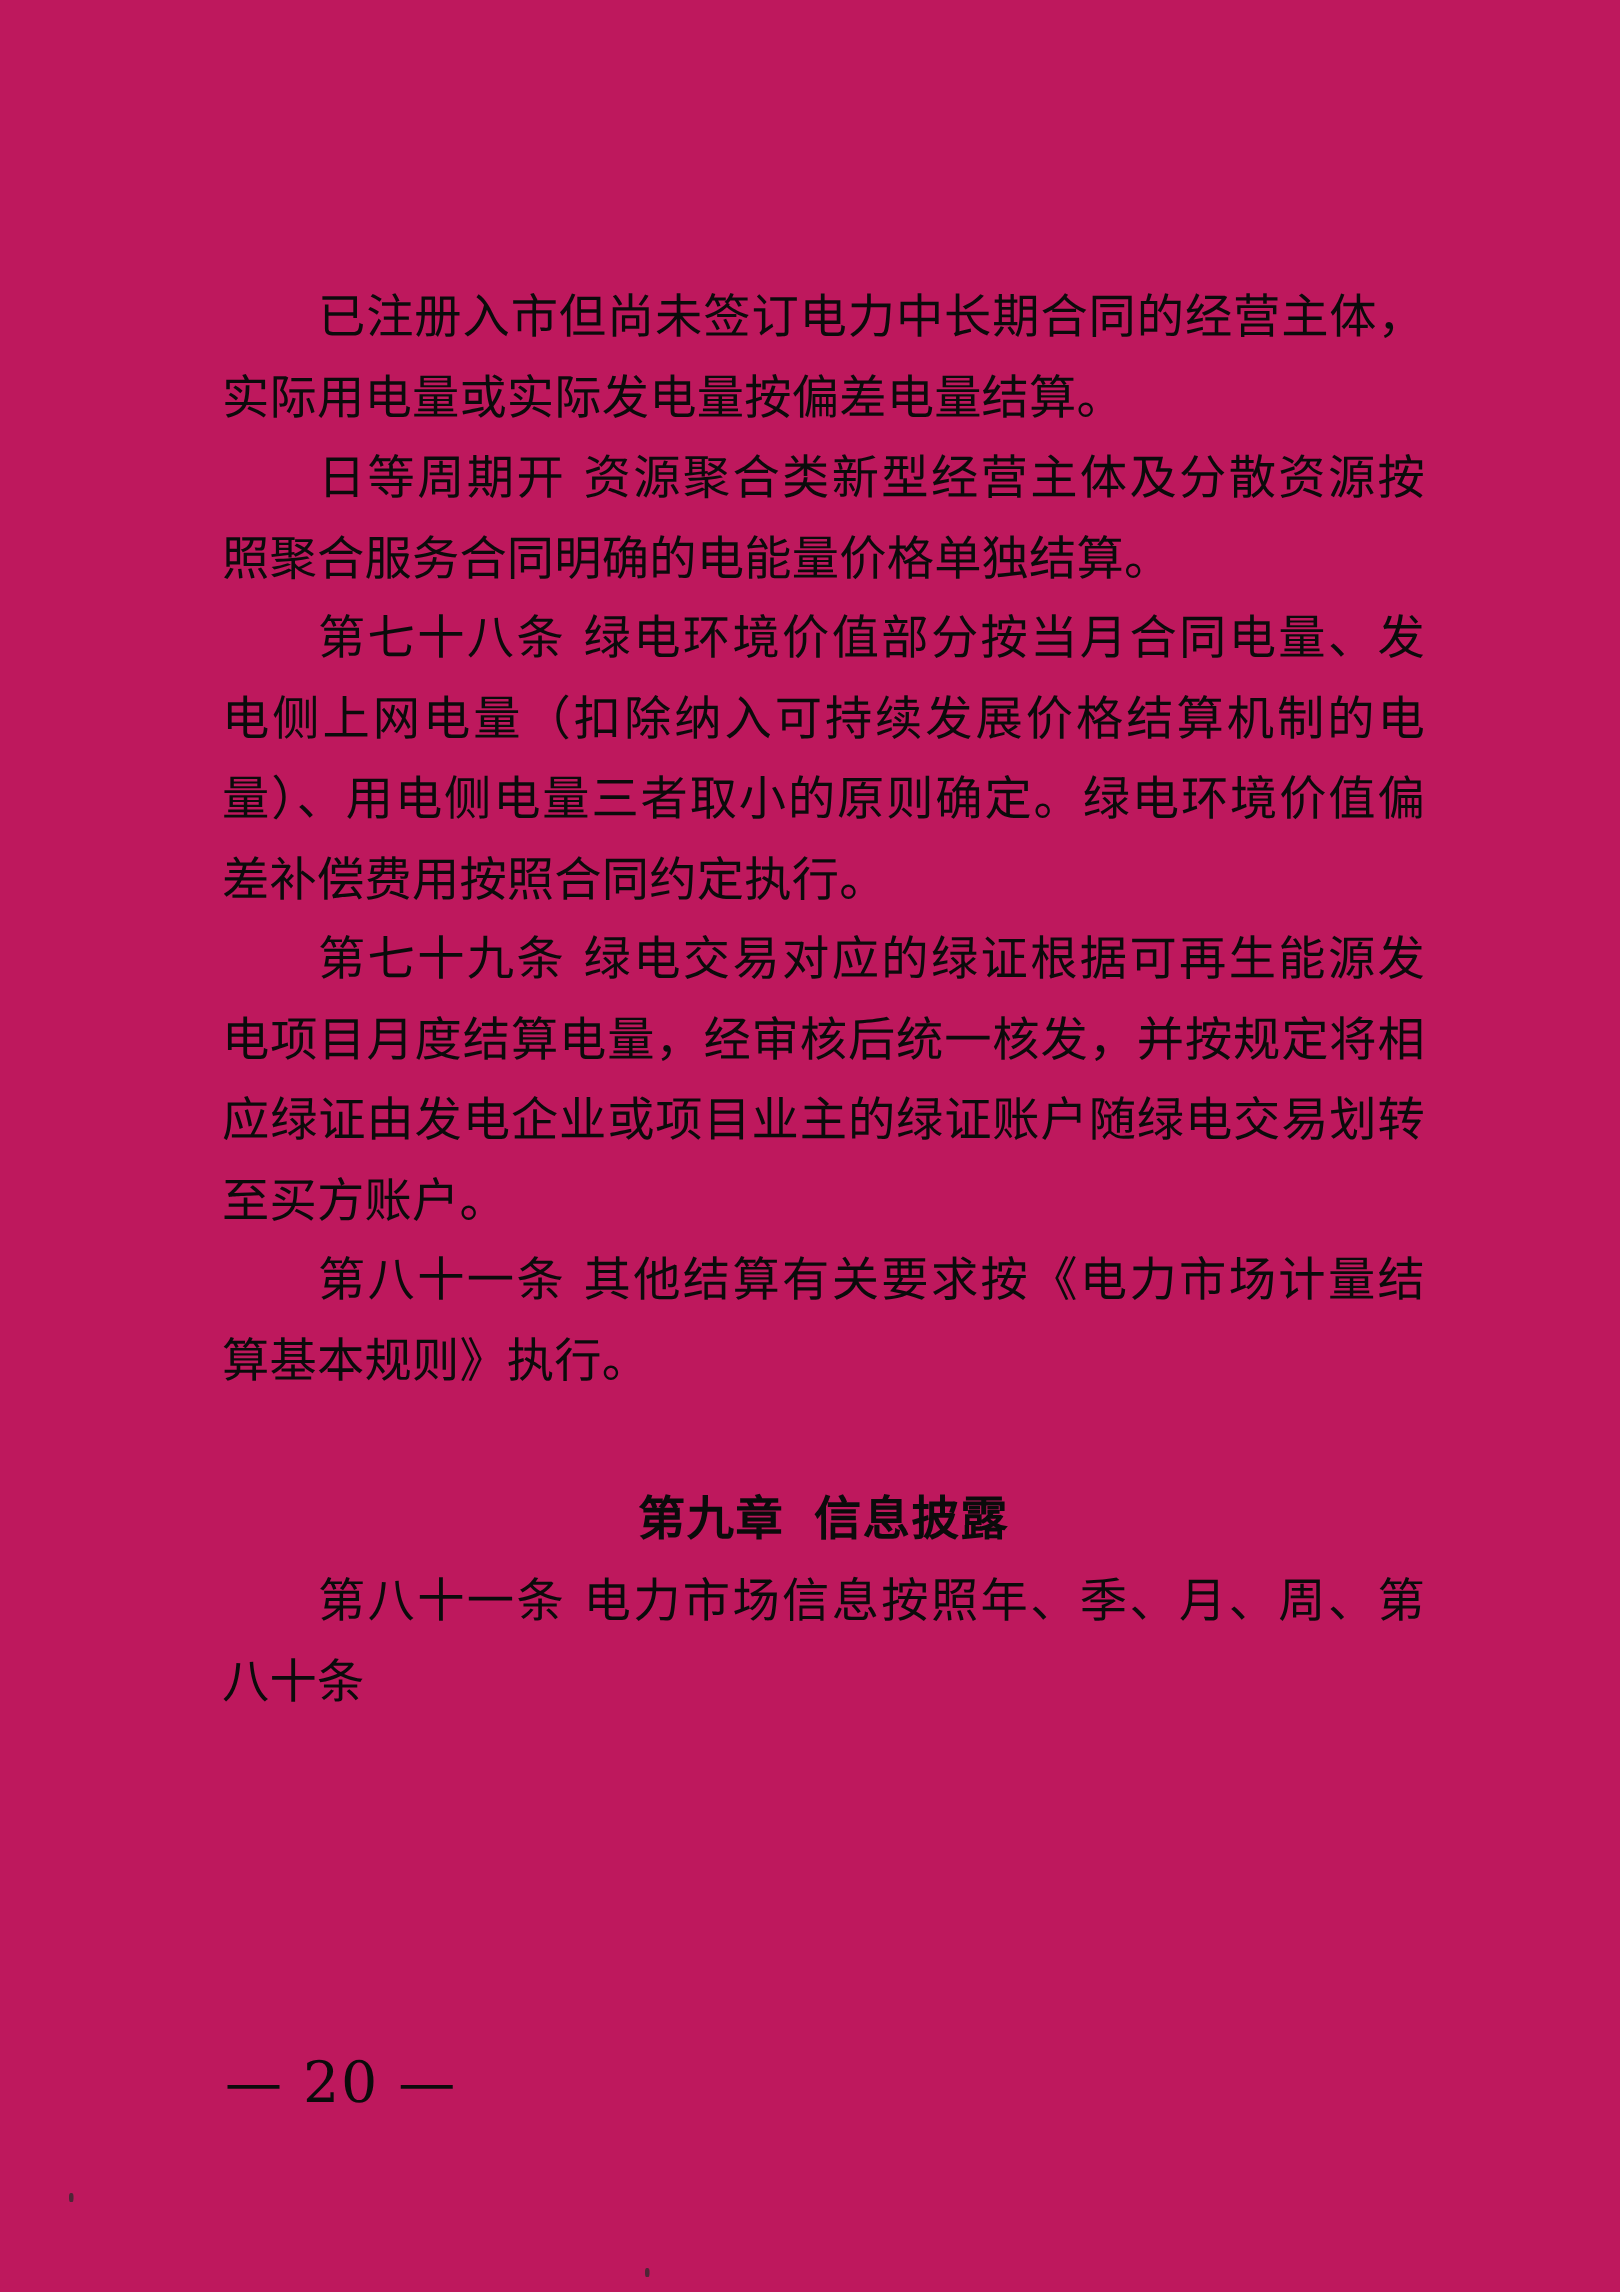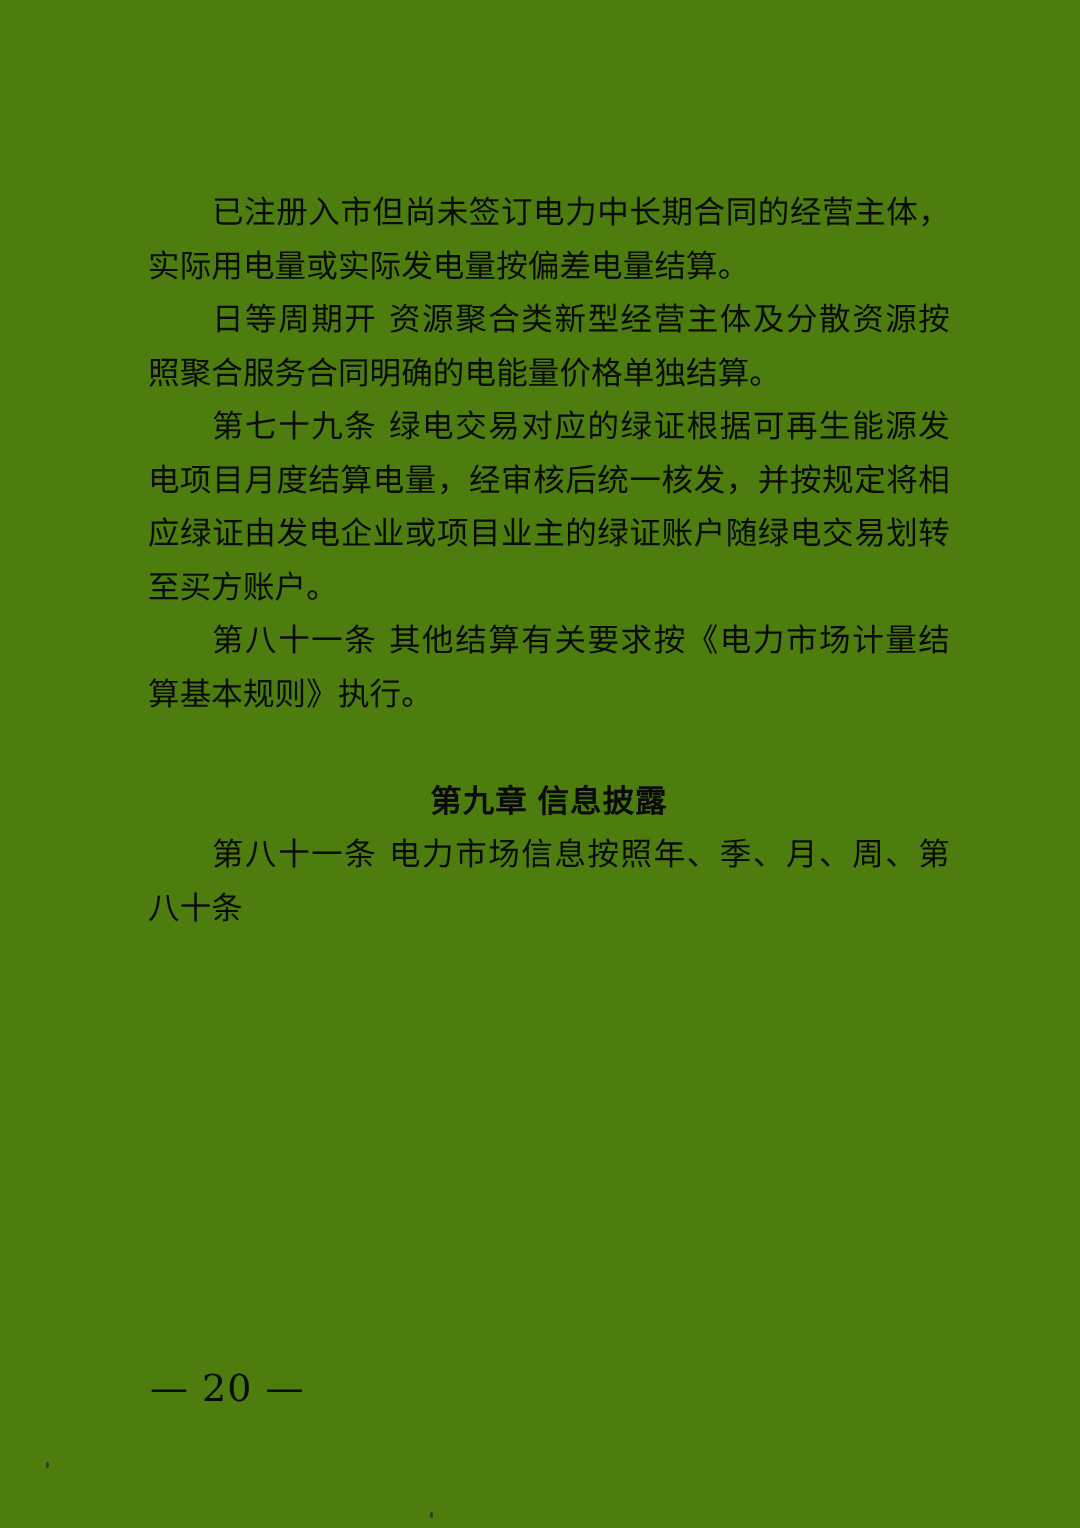--- a/index.html
+++ b/index.html
@@ -6,21 +6,21 @@
   html, body {
     margin: 0;
     padding: 0;
     background: #ffffff;
   }
 
   #page {
     position: relative;
     width: 1080px;
     height: 1528px;
-    background: #4d7c0f;
+    background: #be185d;
     overflow: hidden;
     font-family: "DejaVu Serif", "Liberation Serif", serif;
     color: #0b0b0b;
     -webkit-font-smoothing: antialiased;
   }
 
   
   #content {
     position: absolute;
     left: 148px;
@@ -43,21 +43,21 @@
   
   .chapter-heading {
     margin: 0;
     padding-top: 53.5px;
     font-size: 31.5px;
     line-height: 53.5px;
     font-weight: 700;
     text-align: center;
     text-indent: 0;
     letter-spacing: 1px;
-    font-family: Liberation Sans, sans-serif;
+    font-family: Liberation Mono, monospace;
   }
 
   
   #footer {
     position: absolute;
     left: 150px;
     top: 1368px;
     font-size: 38px;
     line-height: 40px;
     letter-spacing: 1px;
@@ -81,20 +81,21 @@
 <div id="page">
 
   <div id="content">
 
     <p class="para">已注册入市但尚未签订电力中长期合同的经营主体，实际用电量或实际发电量按偏差电量结算。</p>
 
 
     <p class="para">日等周期开 资源聚合类新型经营主体及分散资源按照聚合服务合同明确的电能量价格单独结算。</p>
 
 
+    <p class="para">第七十八条 绿电环境价值部分按当月合同电量、发电侧上网电量（扣除纳入可持续发展价格结算机制的电量）、用电侧电量三者取小的原则确定。绿电环境价值偏差补偿费用按照合同约定执行。</p>
 
     <p class="para">第七十九条 绿电交易对应的绿证根据可再生能源发电项目月度结算电量，经审核后统一核发，并按规定将相应绿证由发电企业或项目业主的绿证账户随绿电交易划转至买方账户。</p>
 
     <p class="para">第八十一条 其他结算有关要求按《电力市场计量结算基本规则》执行。</p>
 
     <h2 class="chapter-heading">第九章  信息披露</h2>
 
     <p class="para">第八十一条 电力市场信息按照年、季、月、周、第八十条</p>
 
   </div>

